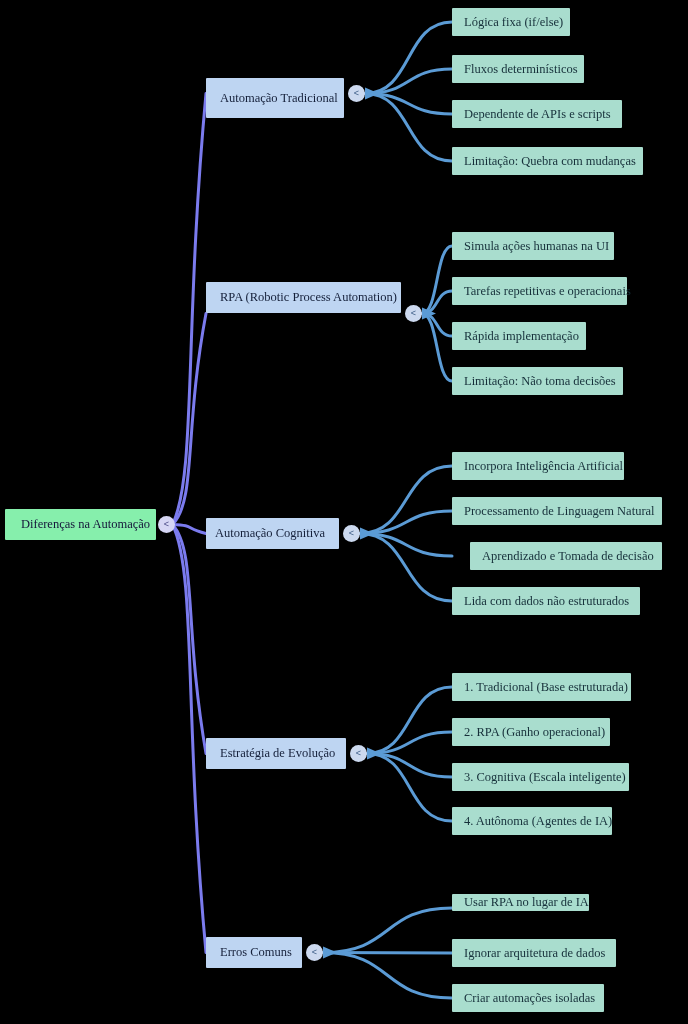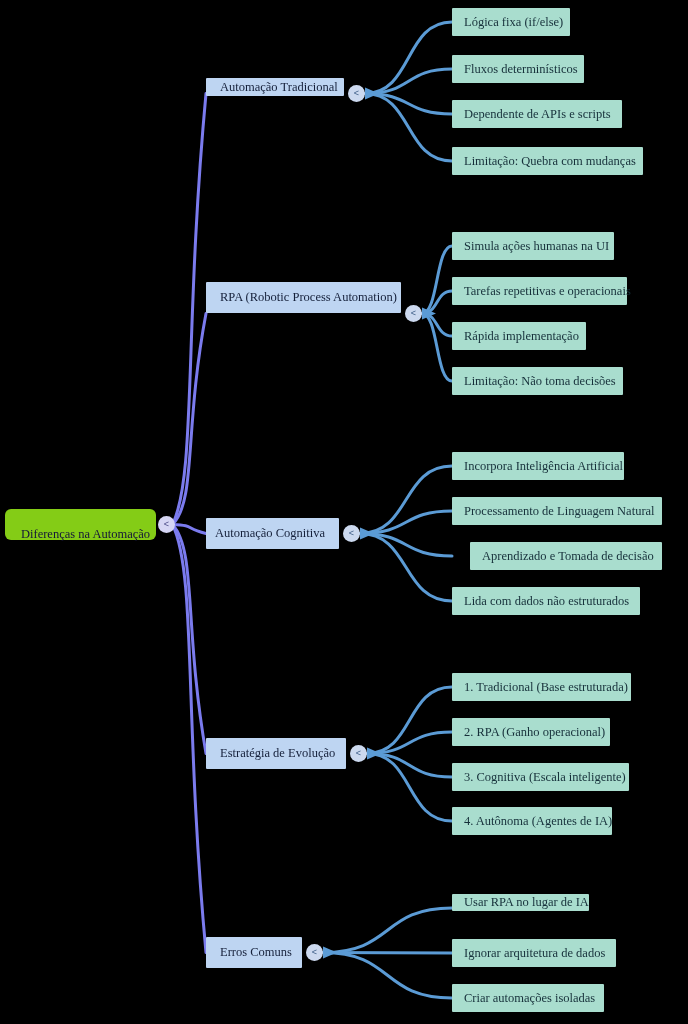--- a/index.html
+++ b/index.html
@@ -14,26 +14,25 @@
     position:absolute;
     box-sizing:border-box;
     display:flex;align-items:center;
     border-radius:1px;
     white-space:nowrap;
     line-height:1;
   }
   .node-label{display:block;}
 
   .root{
-    background:#84cc16;
-    border-radius:6px;
+    background:#86efac;
+    border-radius:1px;
     color:#15153a;
     font-size:12.5px;
     padding:0 16px;
-    align-items:flex-end;
   }
   .branch{
     background:#bed5f2;
     color:#15203a;
     font-size:12.5px;
     padding:0 14px;
   }
   .leaf{
     background:#a9ddce;
     color:#16303a;
@@ -88,21 +87,21 @@
       <path d="M172.5,524.5 C196.5,573.292 184,716.672 206,952.5" fill="none" stroke="#7b7bee" stroke-width="3" stroke-linecap="round"></path>
       <path d="M323,952.5 C393.95,952.5 381.05,908 452,908" fill="none" stroke="#5b9bd5" stroke-width="3" stroke-linecap="round"></path>
       <path d="M323,952.5 C393.95,952.5 381.05,953 452,953" fill="none" stroke="#5b9bd5" stroke-width="3" stroke-linecap="round"></path>
       <path d="M323,952.5 C393.95,952.5 381.05,998 452,998" fill="none" stroke="#5b9bd5" stroke-width="3" stroke-linecap="round"></path>
       <polygon points="323,946.5 337,952.5 323,958.5" fill="#5b9bd5"></polygon>
     </svg>
 <div class="node root" style="left: 5px; top: 509px; width: 151px; height: 31px;">
       <span class="node-label">Diferenças na Automação</span>
     </div>
     <div class="toggle root-toggle" style="left: 158px; top: 516px;">&lt;</div>
-    <div class="node branch" style="left: 206px; top: 78px; width: 138px; height: 18px;">
+    <div class="node branch" style="left: 206px; top: 78px; width: 138px; height: 40px;">
       <span class="node-label">Automação Tradicional</span>
     </div>
     <div class="toggle" style="left: 348px; top: 85px;">&lt;</div>
     <div class="node leaf" style="left: 452px; top: 8px; width: 118px; height: 28px;">
       <span class="node-label">Lógica fixa (if/else)</span>
     </div>
     <div class="node leaf" style="left: 452px; top: 55px; width: 132px; height: 28px;">
       <span class="node-label">Fluxos determinísticos</span>
     </div>
     <div class="node leaf" style="left: 452px; top: 100px; width: 170px; height: 28px;">

